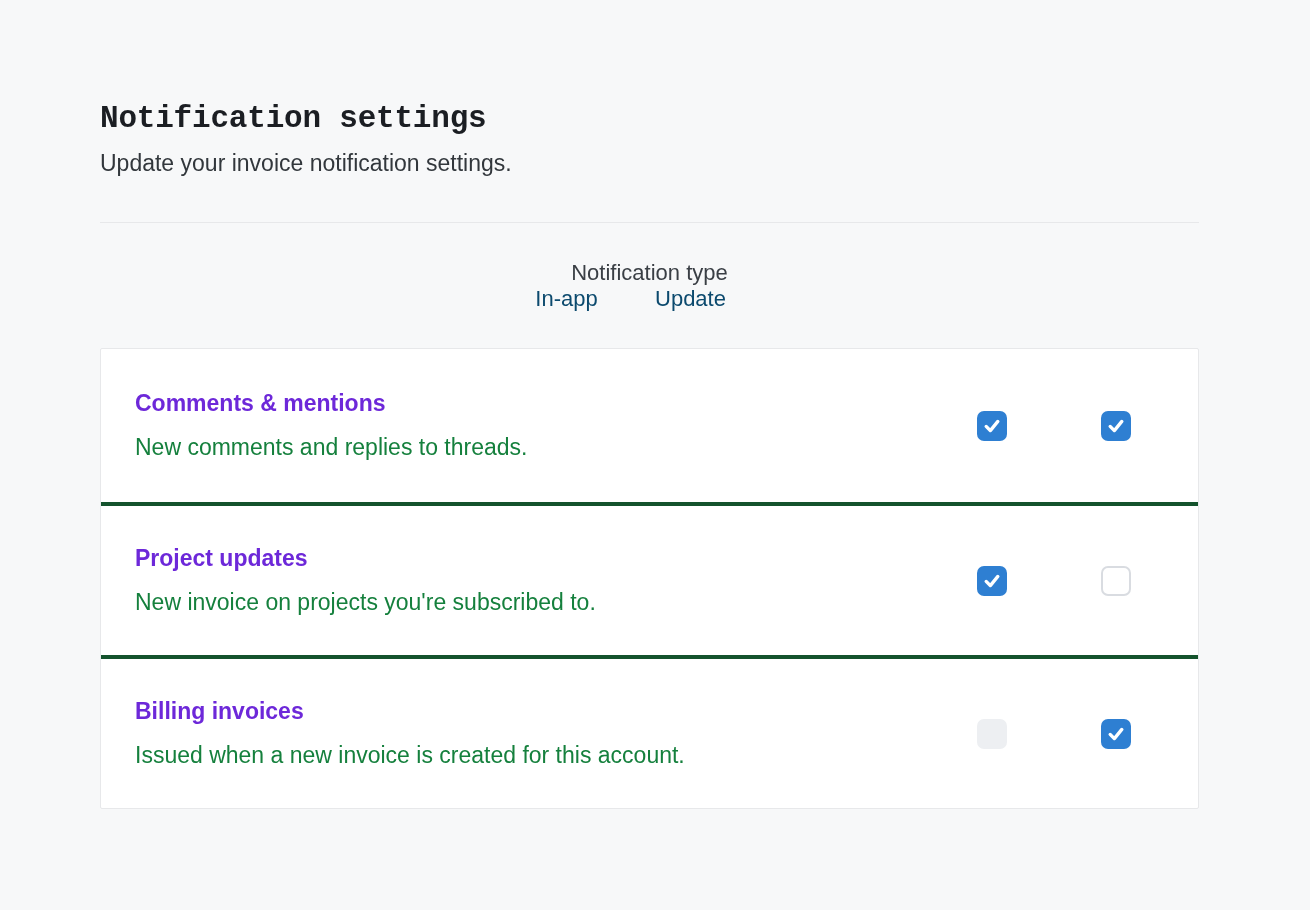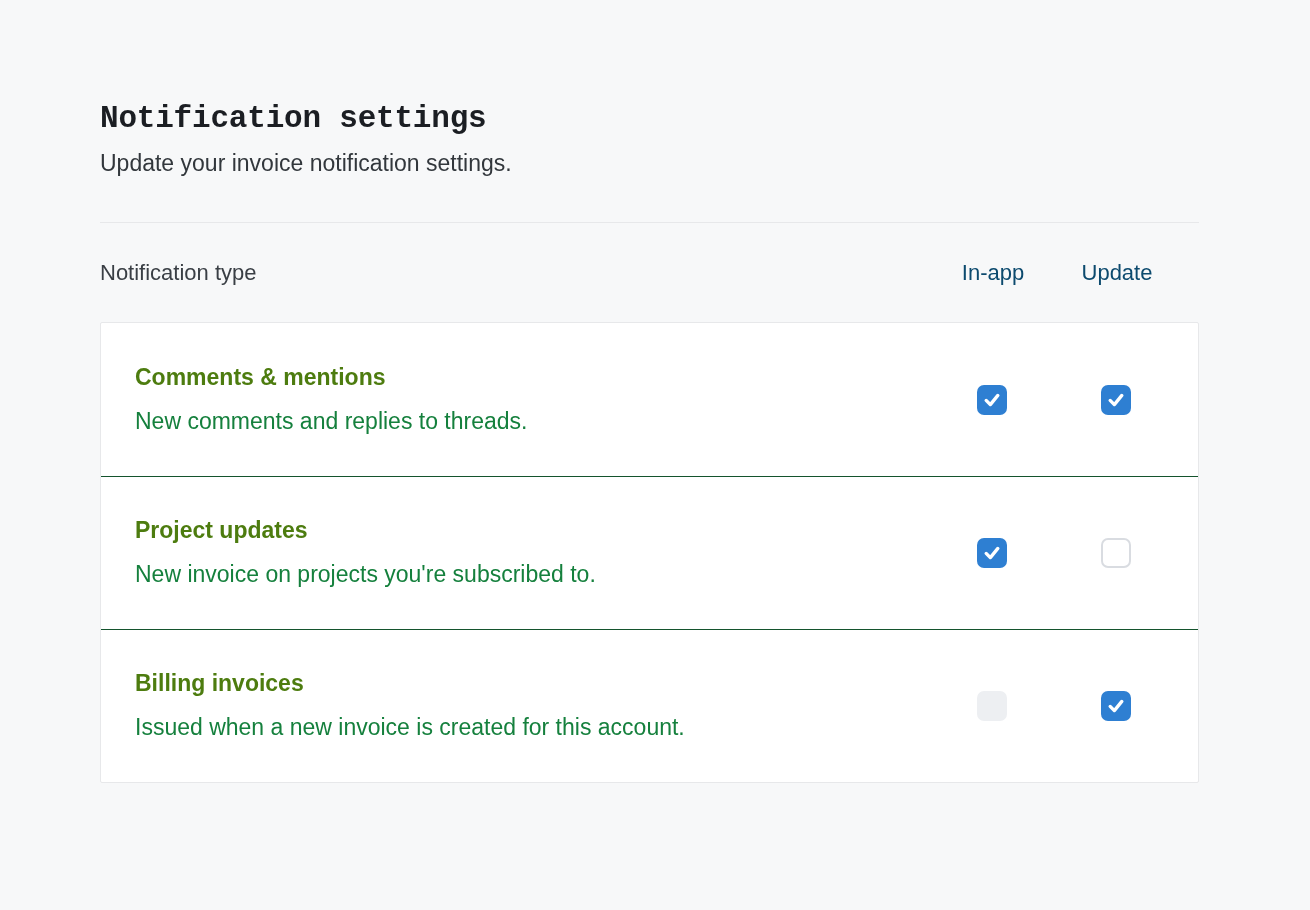--- a/index.html
+++ b/index.html
@@ -31,22 +31,24 @@
   }
   .top-divider {
     margin-top: 43px;
     border: none;
     border-top: 1px solid #e7e8ea;
     height: 0;
   }
   
   .table-header {
     display: flex;
+    align-items: center;
     justify-content: space-between;
     padding-top: 37px;
+    flex-direction: column;
   }
   .table-header .type-label {
     font-size: 22px;
     color: #3a3f45;
   }
   .cols {
     display: flex;
     gap: 44px;
     padding-right: 42px;
   }
@@ -64,26 +66,26 @@
     background: #ffffff;
     border: 1px solid #e7e8ea;
     border-radius: 2px;
   }
   .row {
     display: flex;
     align-items: center;
     height: 153px;
     padding-left: 34px;
   }
-  .row + .row { border-top: 1px solid #14532d; }
+  .row + .row { border-top: 4px solid #14532d; }
   .row-text { flex: 1; min-width: 0; }
   .row-title {
     font-size: 23px;
     font-weight: 700;
-    color: #4d7c0f;
+    color: #6d28d9;
     line-height: 1.3;
   }
   .row-desc {
     margin-top: 14px;
     font-size: 23px;
     color: #15803d;
     line-height: 1.3;
   }
   
   .checkbox {

